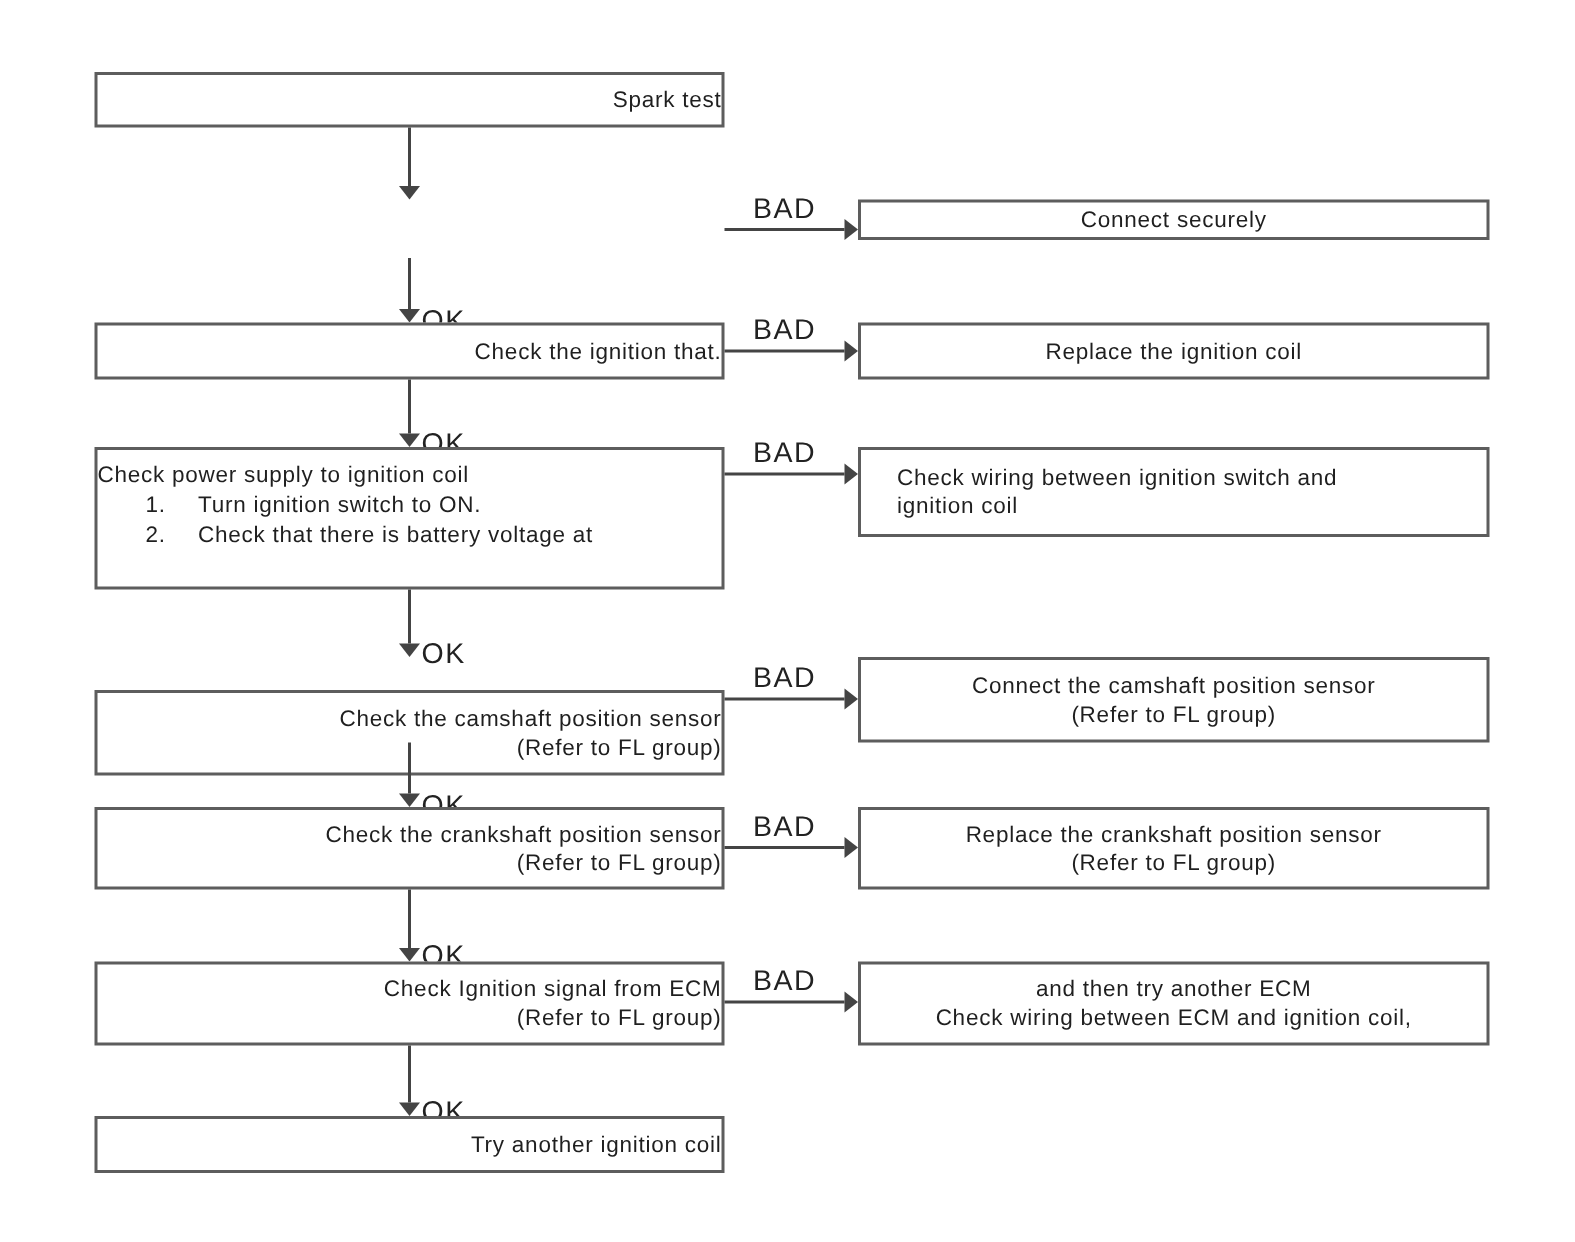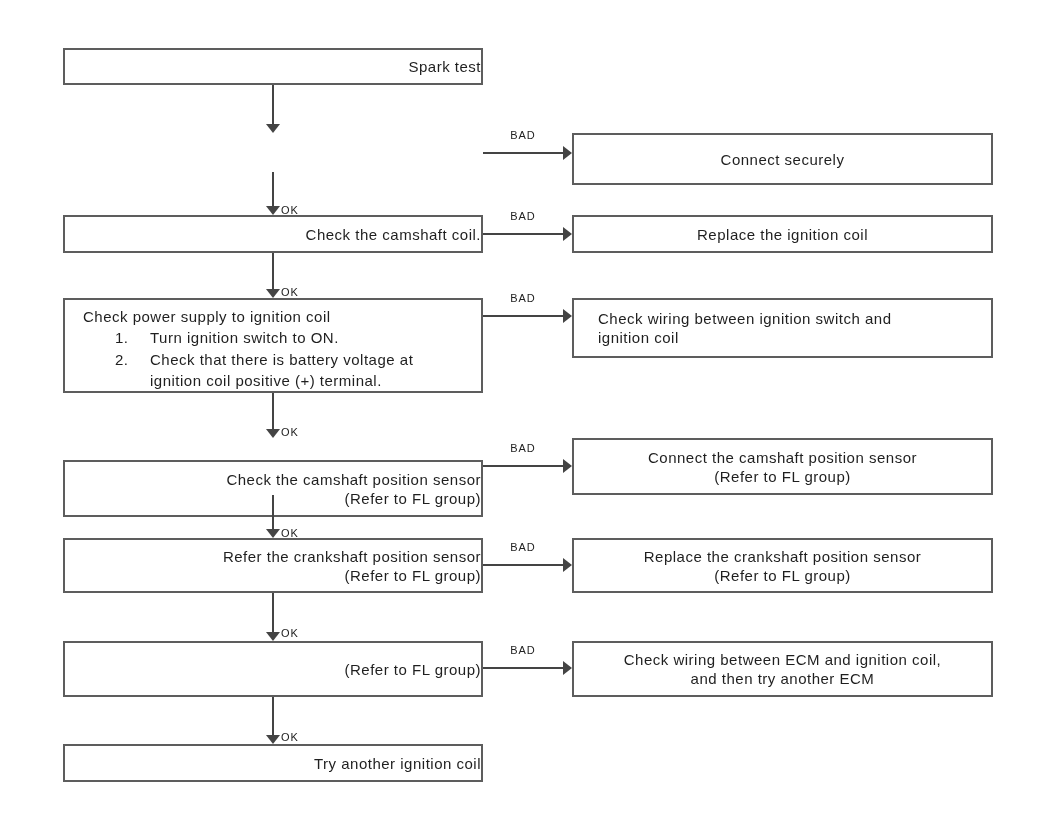--- a/index.html
+++ b/index.html
@@ -32,23 +32,22 @@
   }
   .lbox { left: 63px;  width: 420px; align-items: flex-end; }
   .rbox { left: 572px; width: 421px; }
   .bl { display: block; white-space: nowrap; }
   .box.leftalign {
     align-items: flex-start;
     text-align: left;
   }
   .box.pad24 { padding-left: 24px; }
   .powerbox {
-    justify-content: space-between;
+    justify-content: flex-start;
     padding-top: 7px;
-    padding-left: 18px;
     line-height: 20px;
   }
   .pitem { margin-left: 32px; white-space: nowrap; }
   .pnum { display: inline-block; width: 35px; }
   .pcont { margin-left: 67px; white-space: nowrap; }
   .vline {
     position: absolute;
     left: 272px;
     width: 2px;
     background: #444444;
@@ -71,21 +70,21 @@
   .harrow {
     position: absolute;
     left: 563px;
     width: 0; height: 0;
     border-top: 7px solid transparent;
     border-bottom: 7px solid transparent;
     border-left: 9px solid #444444;
   }
   .edgelabel {
     position: absolute;
-    font-size: 11px;
+    font-size: 19px;
     letter-spacing: 1px;
     color: #222222;
     white-space: nowrap;
   }
   .oklabel { left: 281px; margin-top: 20px; }
   .badlabel { left: 495px; width: 56px; text-align: center; }
 </style>
 </head>
 <body>
 
@@ -94,47 +93,46 @@
   <div class="box lbox" style="top:48px;height:37px">
     <span class="bl">Spark test</span>
   </div>
 
   <div class="vline" style="top:85px;height:39px"></div>
   <div class="varrow" style="top:124px"></div>
 
   <div class="edgelabel badlabel" style="top:129px">BAD</div>
   <div class="hline" style="top:152px"></div>
   <div class="harrow" style="top:146px"></div>
-  <div class="box rbox" style="top:133px;height:52px">
+  <div class="box rbox" style="top:133px;height:27px">
     <span class="bl">Connect securely</span>
   </div>
 
   <div class="vline" style="top:172px;height:34px"></div>
   <div class="varrow" style="top:206px"></div>
   <div class="edgelabel oklabel" style="top:184px">OK</div>
 
   <div class="box lbox" style="top:215px;height:38px">
-    <span class="bl">Check the camshaft coil.</span>
+    <span class="bl">Check the ignition that.</span>
   </div>
   <div class="edgelabel badlabel" style="top:210px">BAD</div>
   <div class="hline" style="top:233px"></div>
   <div class="harrow" style="top:227px"></div>
   <div class="box rbox" style="top:215px;height:38px">
     <span class="bl">Replace the ignition coil</span>
   </div>
 
   <div class="vline" style="top:253px;height:36px"></div>
   <div class="varrow" style="top:289px"></div>
   <div class="edgelabel oklabel" style="top:266px">OK</div>
 
   <div class="box lbox powerbox leftalign" style="top:298px;height:95px">
     <div class="bl">Check power supply to ignition coil</div>
     <div class="pitem"><span class="pnum">1.</span><span>Turn ignition switch to ON.</span></div>
     <div class="pitem"><span class="pnum">2.</span><span>Check that there is battery voltage at</span></div>
-    <div class="pcont">ignition coil positive (+) terminal.</div>
   </div>
   <div class="edgelabel badlabel" style="top:292px">BAD</div>
   <div class="hline" style="top:315px"></div>
   <div class="harrow" style="top:309px"></div>
   <div class="box rbox leftalign pad24" style="top:298px;height:60px">
     <span class="bl">Check wiring between ignition switch and</span>
     <span class="bl">ignition coil</span>
   </div>
 
   <div class="vline" style="top:393px;height:36px"></div>
@@ -151,44 +149,45 @@
   <div class="box rbox" style="top:438px;height:57px">
     <span class="bl">Connect the camshaft position sensor</span>
     <span class="bl">(Refer to FL group)</span>
   </div>
 
   <div class="vline" style="top:495px;height:34px"></div>
   <div class="varrow" style="top:529px"></div>
   <div class="edgelabel oklabel" style="top:507px">OK</div>
 
   <div class="box lbox" style="top:538px;height:55px">
-    <span class="bl">Refer the crankshaft position sensor</span>
+    <span class="bl">Check the crankshaft position sensor</span>
     <span class="bl">(Refer to FL group)</span>
   </div>
   <div class="edgelabel badlabel" style="top:541px">BAD</div>
   <div class="hline" style="top:564px"></div>
   <div class="harrow" style="top:558px"></div>
   <div class="box rbox" style="top:538px;height:55px">
     <span class="bl">Replace the crankshaft position sensor</span>
     <span class="bl">(Refer to FL group)</span>
   </div>
 
   <div class="vline" style="top:593px;height:39px"></div>
   <div class="varrow" style="top:632px"></div>
   <div class="edgelabel oklabel" style="top:607px">OK</div>
 
   <div class="box lbox" style="top:641px;height:56px">
+    <span class="bl">Check Ignition signal from ECM</span>
     <span class="bl">(Refer to FL group)</span>
   </div>
   <div class="edgelabel badlabel" style="top:644px">BAD</div>
   <div class="hline" style="top:667px"></div>
   <div class="harrow" style="top:661px"></div>
   <div class="box rbox" style="top:641px;height:56px">
+    <span class="bl">and then try another ECM</span>
     <span class="bl">Check wiring between ECM and ignition coil,</span>
-    <span class="bl">and then try another ECM</span>
   </div>
 
   <div class="vline" style="top:697px;height:38px"></div>
   <div class="varrow" style="top:735px"></div>
   <div class="edgelabel oklabel" style="top:711px">OK</div>
 
   <div class="box lbox" style="top:744px;height:38px">
     <span class="bl">Try another ignition coil</span>
   </div>
 

